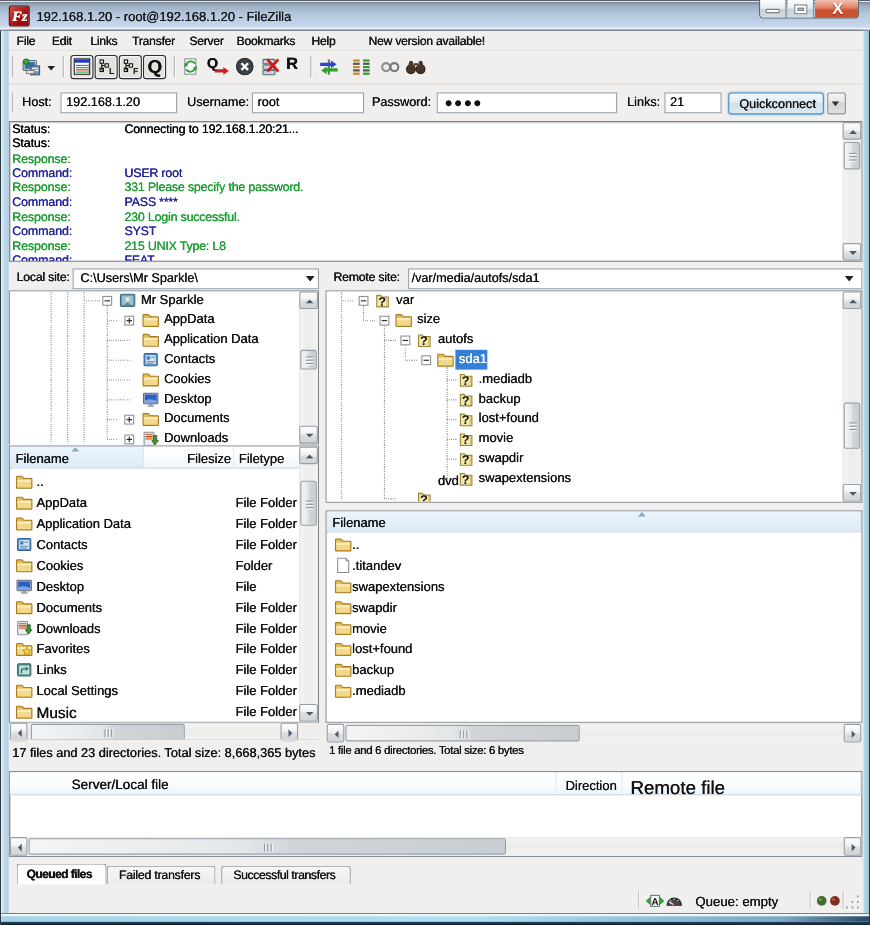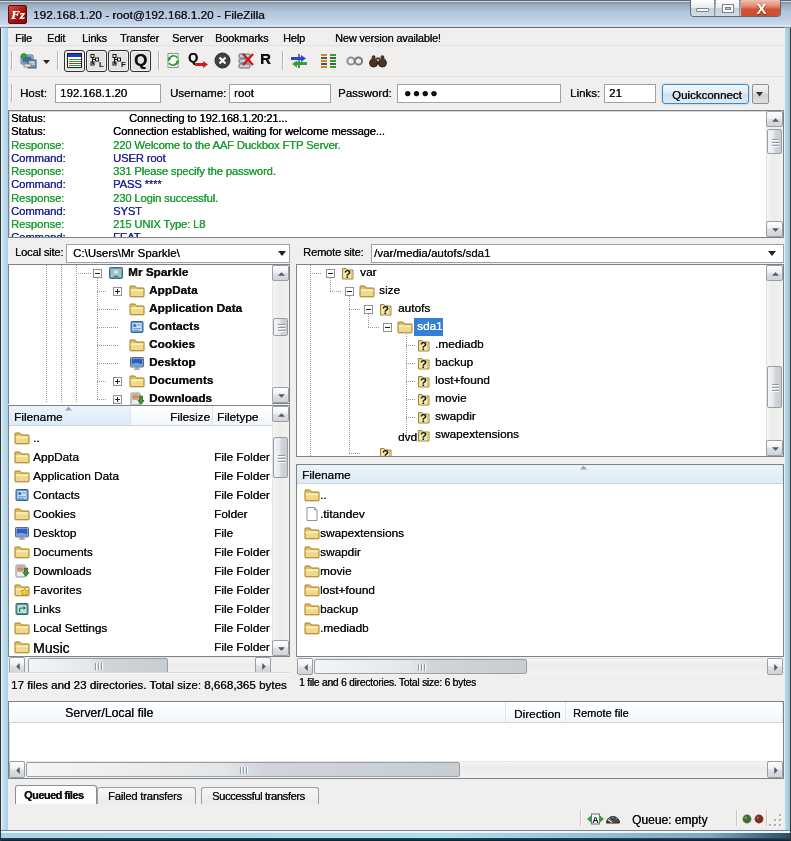--- a/index.html
+++ b/index.html
@@ -149,25 +149,23 @@
 <t style="left:609px;top:87px;font-size:11.5px;color:#111;">21</t>
 <div class="abs" style="left:662px;top:84px;width:87px;height:20px;background:linear-gradient(to bottom,#f2f8fc,#e2ecf4 45%,#cfdfeb 50%,#dde9f2);border:1px solid #3f8ac4;border-radius:3px;box-shadow:0 0 2px #7db8e0;"></div>
 <t style="left:672px;top:89px;font-size:11.5px;color:#111;">Quickconnect</t>
 <div class="abs" style="left:752px;top:84px;width:17px;height:20px;background:linear-gradient(to bottom,#f6f6f6,#e4e4e4 45%,#d2d2d2 50%,#e0e0e0);border:1px solid #8a9098;border-radius:2px;"></div>
 <svg style="position:absolute;left:756px;top:92px;" width="8" height="5" viewBox="0 0 8 5">
     <polygon points="0,0 7,0 3.5,4.5" fill="#333"></polygon>
   </svg>
 <div class="box" style="left:8px;top:110px;width:776px;height:128px;"></div>
 <div class="abs" style="left:9px;top:111px;width:756px;height:126px;overflow:hidden;">
 <t style="left:2px;top:1.2px;font-size:11.3px;letter-spacing:-0.1px;color:#000000;">Status:</t>
-<t style="left:120px;top:1.2px;font-size:11.3px;letter-spacing:-0.18px;color:#000000;">Connecting to 192.168.1.20:21...</t>
+<t style="left:104px;top:1.2px;font-size:11.3px;letter-spacing:-0.18px;color:#000000;">Connecting to 192.168.1.20:21...</t>
 <t style="left:2px;top:14.45px;font-size:11.3px;letter-spacing:-0.1px;color:#000000;">Status:</t>
-<t style="left:104px;top:14.45px;font-size:11.3px;letter-spacing:-0.18px;color:#000000;">Connection established, waiting for welcome message...</t>
 <t style="left:2px;top:27.7px;font-size:11.3px;letter-spacing:-0.1px;color:#1e9e33;">Response:</t>
-<t style="left:104px;top:27.7px;font-size:11.3px;letter-spacing:-0.18px;color:#1e9e33;">220 Welcome to the AAF Duckbox FTP Server.</t>
 <t style="left:2px;top:40.95px;font-size:11.3px;letter-spacing:-0.1px;color:#23269b;">Command:</t>
 <t style="left:104px;top:40.95px;font-size:11.3px;letter-spacing:-0.18px;color:#23269b;">USER root</t>
 <t style="left:2px;top:54.2px;font-size:11.3px;letter-spacing:-0.1px;color:#1e9e33;">Response:</t>
 <t style="left:104px;top:54.2px;font-size:11.3px;letter-spacing:-0.18px;color:#1e9e33;">331 Please specify the password.</t>
 <t style="left:2px;top:67.45px;font-size:11.3px;letter-spacing:-0.1px;color:#23269b;">Command:</t>
 <t style="left:104px;top:67.45px;font-size:11.3px;letter-spacing:-0.18px;color:#23269b;">PASS ****</t>
 <t style="left:2px;top:80.7px;font-size:11.3px;letter-spacing:-0.1px;color:#1e9e33;">Response:</t>
 <t style="left:104px;top:80.7px;font-size:11.3px;letter-spacing:-0.18px;color:#1e9e33;">230 Login successful.</t>
 <t style="left:2px;top:93.95px;font-size:11.3px;letter-spacing:-0.1px;color:#23269b;">Command:</t>
 <t style="left:104px;top:93.95px;font-size:11.3px;letter-spacing:-0.18px;color:#23269b;">SYST</t>
@@ -198,21 +196,21 @@
 <svg style="position:absolute;left:278px;top:251px;" width="9" height="6" viewBox="0 0 9 6">
     <polygon points="0,0 8,0 4,5" fill="#222"></polygon>
   </svg>
 <t style="left:303px;top:246px;font-size:11.2px;letter-spacing:-0.2px;color:#111;">Remote site:</t>
 <div class="abs" style="left:371px;top:244px;width:413px;height:19px;background:#fff;border:1px solid #9aa2ab;"></div>
 <t style="left:374px;top:247px;font-size:11.5px;color:#111;">/var/media/autofs/sda1</t>
 <svg style="position:absolute;left:768px;top:251px;" width="9" height="6" viewBox="0 0 9 6">
     <polygon points="0,0 8,0 4,5" fill="#222"></polygon>
   </svg>
 <div class="box" style="left:8px;top:264px;width:282px;height:140px;"></div>
-<div class="abs" style="left:9px;top:265px;width:263px;height:170px;overflow:hidden;background:#fff;font-weight:bold;">
+<div class="abs" style="left:9px;top:265px;width:263px;height:170px;overflow:hidden;background:#fff;">
 <div style="position:absolute;left:37px;top:0px;width:1px;height:138px;background-image:repeating-linear-gradient(to bottom,#9a9a9a 0,#9a9a9a 1px,transparent 1px,transparent 2px);"></div>
 <div style="position:absolute;left:52px;top:0px;width:1px;height:138px;background-image:repeating-linear-gradient(to bottom,#9a9a9a 0,#9a9a9a 1px,transparent 1px,transparent 2px);"></div>
 <div style="position:absolute;left:67px;top:0px;width:1px;height:138px;background-image:repeating-linear-gradient(to bottom,#9a9a9a 0,#9a9a9a 1px,transparent 1px,transparent 2px);"></div>
 <div style="position:absolute;left:67px;top:8px;width:16px;height:1px;background-image:repeating-linear-gradient(to right,#9a9a9a 0,#9a9a9a 1px,transparent 1px,transparent 2px);"></div>
 <div style="position:absolute;left:84px;top:4px;width:9px;height:9px;background:#fff;border:1px solid #919191;box-sizing:border-box;"></div>
     <div style="position:absolute;left:86px;top:8px;width:5px;height:1px;background:#222;"></div>
 <div style="position:absolute;left:88px;top:13px;width:1px;height:121px;background-image:repeating-linear-gradient(to bottom,#9a9a9a 0,#9a9a9a 1px,transparent 1px,transparent 2px);"></div>
 <svg style="position:absolute;left:99px;top:0px;" width="16" height="16" viewBox="0 0 16 16">
       <rect x="1.5" y="2.5" width="13" height="11" rx="1" fill="#6e9aa8" stroke="#3f6c7c"></rect>
       <rect x="3" y="4" width="10" height="8" fill="#9cc3d4"></rect>
@@ -632,21 +630,21 @@
     <div style="position:absolute;top:4px;left:105.5px;height:7px;width:1px;background:#8e98a2;box-shadow:1px 0 0 #fdfdfd;"></div>
     <div style="position:absolute;top:4px;left:108.5px;height:7px;width:1px;background:#8e98a2;box-shadow:1px 0 0 #fdfdfd;"></div>
   </div>
 <t style="left:299px;top:677px;font-size:10.3px;letter-spacing:-0.25px;color:#111;">1 file and 6 directories. Total size: 6 bytes</t>
 <div class="box" style="left:8px;top:701px;width:776px;height:78px;"></div>
 <div class="abs" style="left:9px;top:702px;width:497px;height:21px;background:linear-gradient(to bottom,#ffffff,#f8fbfe 60%,#f0f6fb);border-right:1px solid #dce4ec;border-bottom:1px solid #ccd4dc;"></div>
 <div class="abs" style="left:506px;top:702px;width:60px;height:21px;background:linear-gradient(to bottom,#ffffff,#f8fbfe 60%,#f0f6fb);border-right:1px solid #dce4ec;border-bottom:1px solid #ccd4dc;"></div>
 <div class="abs" style="left:566px;top:702px;width:217px;height:21px;background:linear-gradient(to bottom,#ffffff,#f8fbfe 60%,#f0f6fb);border-right:1px solid #dce4ec;border-bottom:1px solid #ccd4dc;"></div>
 <t style="left:17px;top:706px;font-size:12.3px;color:#111;margin-left:48px;">Server/Local file</t>
 <t style="left:514px;top:707px;font-size:11.8px;color:#111;">Direction</t>
-<t style="left:573px;top:707px;font-size:11px;color:#111;">Remote file</t>
+<t style="left:573px;top:707px;font-size:17px;color:#111;">Remote file</t>
 <div style="position:absolute;left:9px;top:761px;width:774px;height:17px;background:linear-gradient(to bottom,#f4f4f2,#ececea 40%,#f2f2f0);border-top:1px solid #e6e6e4;"></div>
 <div class="sbtn" style="left:9px;top:761px;width:16px;height:17px;">
     <svg style="position:absolute;" width="16" height="17" viewBox="0 0 16 17">
       <polygon points="9.75,5.0 9.75,12.0 6.25,8.5" fill="#505a64"></polygon>
     </svg>
   </div>
 <div class="sbtn" style="left:767px;top:761px;width:16px;height:17px;">
     <svg style="position:absolute;" width="16" height="17" viewBox="0 0 16 17">
       <polygon points="6.25,5.0 6.25,12.0 9.75,8.5" fill="#505a64"></polygon>
     </svg>

